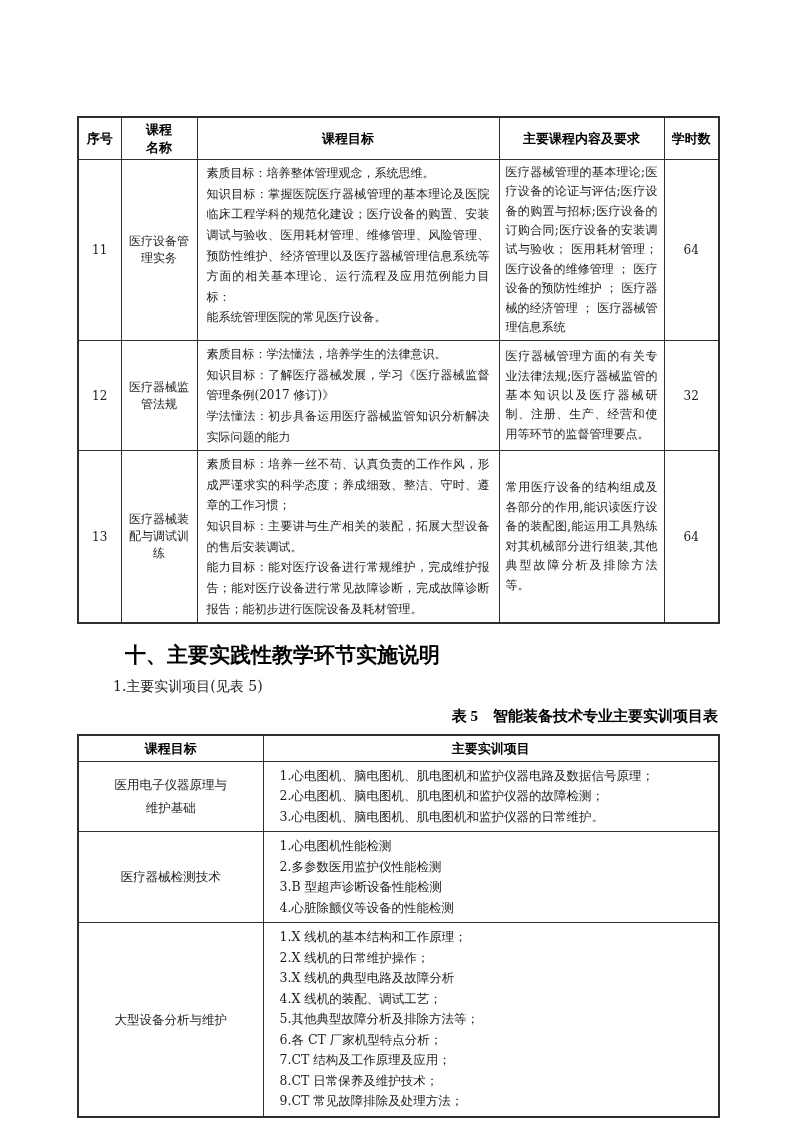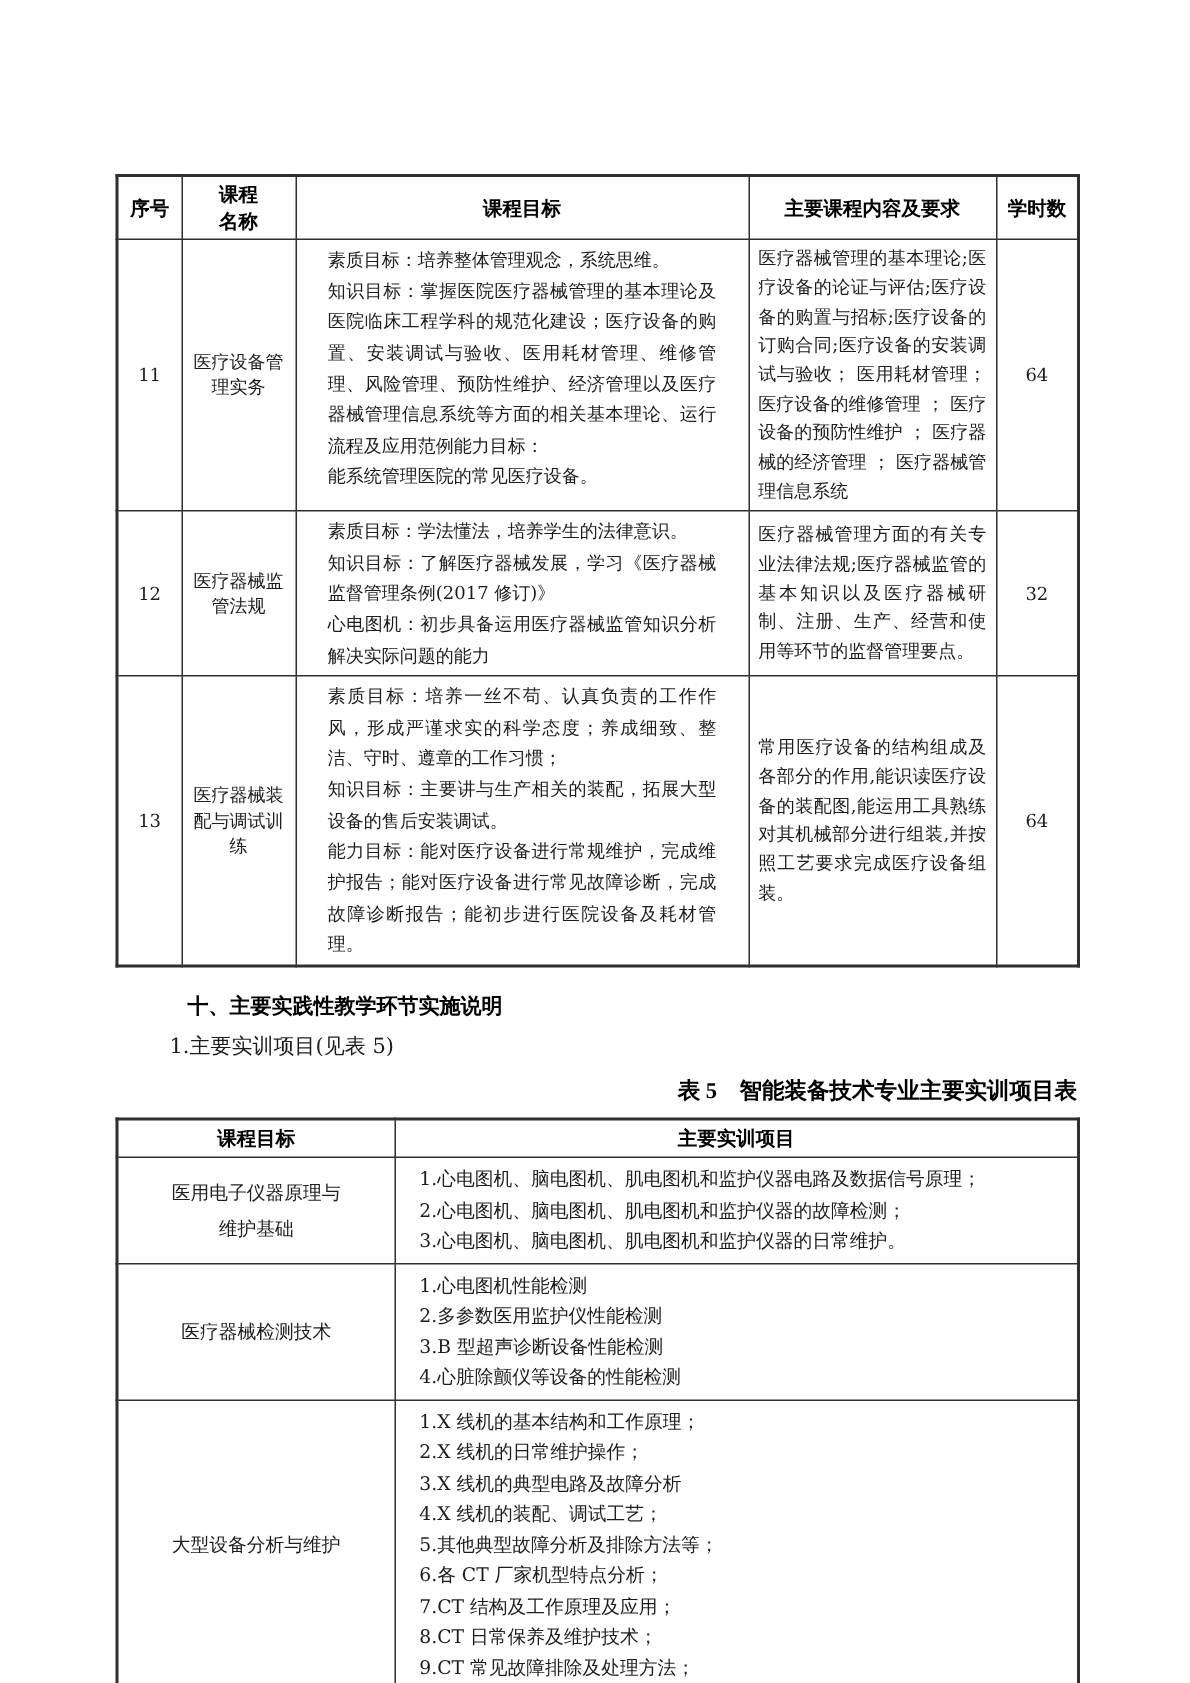--- a/index.html
+++ b/index.html
@@ -27,31 +27,31 @@
     text-align: center;
     vertical-align: middle;
     white-space: pre-line;
     padding: 3px 2px;
     line-height: 1.35;
   }
   .t1 thead tr { height: 40px; }
 
   td { font-size: 12px; vertical-align: middle; padding: 3px 6px; }
   td.center { text-align: center; }
-  td.obj { vertical-align: top; line-height: 1.72; text-align: justify; padding: 3px 21px; }
+  td.obj { vertical-align: top; line-height: 1.72; text-align: justify; padding: 3px 9px; }
   td.obj p { margin: 0; }
   td.cnt { line-height: 1.62; text-align: justify; vertical-align: middle; padding: 2px 6px; }
 
   .t1 tr.r0 { height: 181px; }
   .t1 tr.r1 { height: 104px; }
   .t1 tr.r2 { height: 170px; }
 
   h2.section {
     font-family: "Liberation Sans", sans-serif;
-    font-size: 14px;
+    font-size: 21px;
     font-weight: 700;
     color: #000;
     margin: 17px 0 9px 48px;
   }
   p.sub { font-size: 14px; margin: 0 0 11px 36px; color: #1c1c1c; }
   p.caption {
     font-family: Liberation Serif, serif;
     font-weight: 700;
     font-size: 15px;
     color: #000;
@@ -104,34 +104,34 @@
           </td>
           <td class="cnt">医疗器械管理的基本理论;医疗设备的论证与评估;医疗设备的购置与招标;医疗设备的订购合同;医疗设备的安装调试与验收； 医用耗材管理；医疗设备的维修管理 ； 医疗设备的预防性维护 ； 医疗器械的经济管理 ； 医疗器械管理信息系统</td>
           <td class="center">64</td>
         </tr>
         <tr class="r1">
           <td class="center">12</td>
           <td class="center">医疗器械监管法规</td>
           <td class="obj">
             <p>素质目标：学法懂法，培养学生的法律意识。</p>
             <p>知识目标：了解医疗器械发展，学习《医疗器械监督管理条例(2017 修订)》</p>
-            <p>心电图机：初步具备运用医疗器械监管知识分析解决实际问题的能力</p>
+            <p>学法懂法：初步具备运用医疗器械监管知识分析解决实际问题的能力</p>
           </td>
           <td class="cnt">医疗器械管理方面的有关专业法律法规;医疗器械监管的基本知识以及医疗器械研制、注册、生产、经营和使用等环节的监督管理要点。</td>
           <td class="center">32</td>
         </tr>
         <tr class="r2">
           <td class="center">13</td>
           <td class="center">医疗器械装配与调试训练</td>
           <td class="obj">
             <p>素质目标：培养一丝不苟、认真负责的工作作风，形成严谨求实的科学态度；养成细致、整洁、守时、遵章的工作习惯；</p>
             <p>知识目标：主要讲与生产相关的装配，拓展大型设备的售后安装调试。</p>
             <p>能力目标：能对医疗设备进行常规维护，完成维护报告；能对医疗设备进行常见故障诊断，完成故障诊断报告；能初步进行医院设备及耗材管理。</p>
           </td>
-          <td class="cnt">常用医疗设备的结构组成及各部分的作用,能识读医疗设备的装配图,能运用工具熟练对其机械部分进行组装,并按照工艺要求完成医疗设备组装。</td>
+          <td class="cnt">常用医疗设备的结构组成及各部分的作用,能识读医疗设备的装配图,能运用工具熟练对其机械部分进行组装,其他典型故障分析及排除方法等。</td>
           <td class="center">64</td>
         </tr>
       </tbody>
     </table>
 
     <h2 class="section">十、主要实践性教学环节实施说明</h2>
     <p class="sub">1.主要实训项目(见表 5)</p>
     <p class="caption">表 5　智能装备技术专业主要实训项目表</p>
 
     <table class="doc-table t2">

